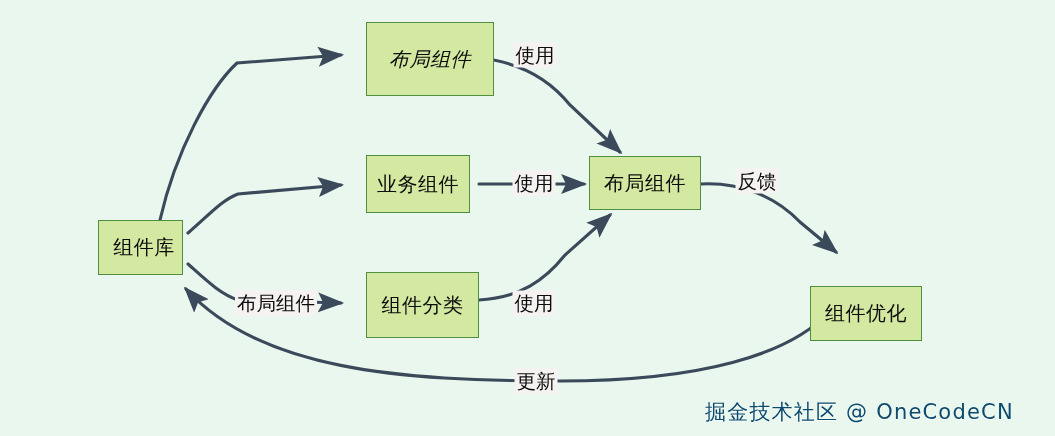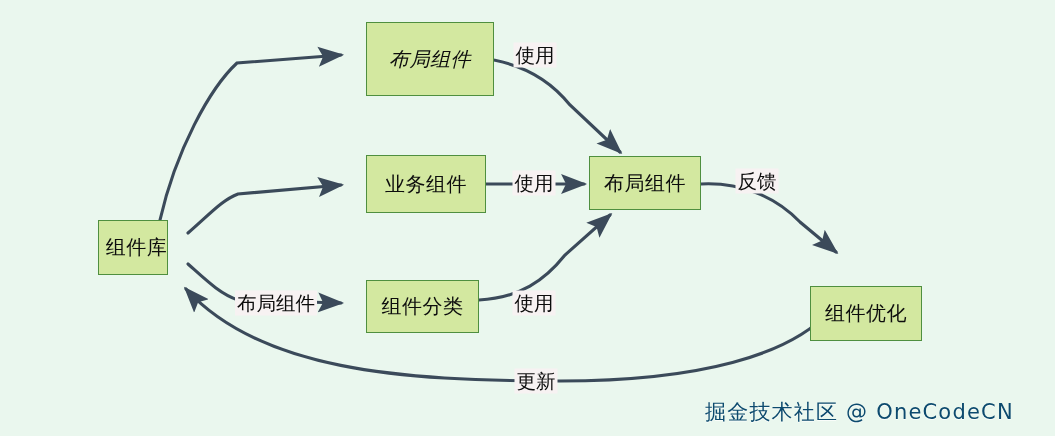--- a/index.html
+++ b/index.html
@@ -84,33 +84,33 @@
       <path d="M 479,184 L 584,184"></path>
 
       <path d="M 479,300 C 520,298 545,280 565,255 L 610,215"></path>
 
       <path d="M 701,184 C 740,182 775,196 800,222 L 836,252"></path>
 
       <path d="M 830,311 C 790,355 700,381 560,381 C 400,381 260,370 186,289"></path>
     </g>
   </svg>
 
-  <div class="node" style="left:98px; top:220px; width:70px; height:55px;padding-left:7px;">
+  <div class="node" style="left:98px; top:220px; width:85px; height:55px;padding-left:7px;">
     <span>组件库</span>
   </div>
 
   <div class="node" style="left:366px; top:22px; width:128px; height:74px;font-style:italic;">
     <span>布局组件</span>
   </div>
 
-  <div class="node" style="left:366px; top:155px; width:120px; height:58px;">
+  <div class="node" style="left:366px; top:155px; width:104px; height:58px;">
     <span>业务组件</span>
   </div>
 
-  <div class="node" style="left:366px; top:280px; width:113px; height:53px;">
+  <div class="node" style="left:366px; top:272px; width:113px; height:66px;">
     <span>组件分类</span>
   </div>
 
   <div class="node" style="left:589px; top:156px; width:112px; height:54px;">
     <span>布局组件</span>
   </div>
 
   <div class="node" style="left:810px; top:256px; width:112px; height:55px;margin-top:30px;">
     <span>组件优化</span>
   </div>

